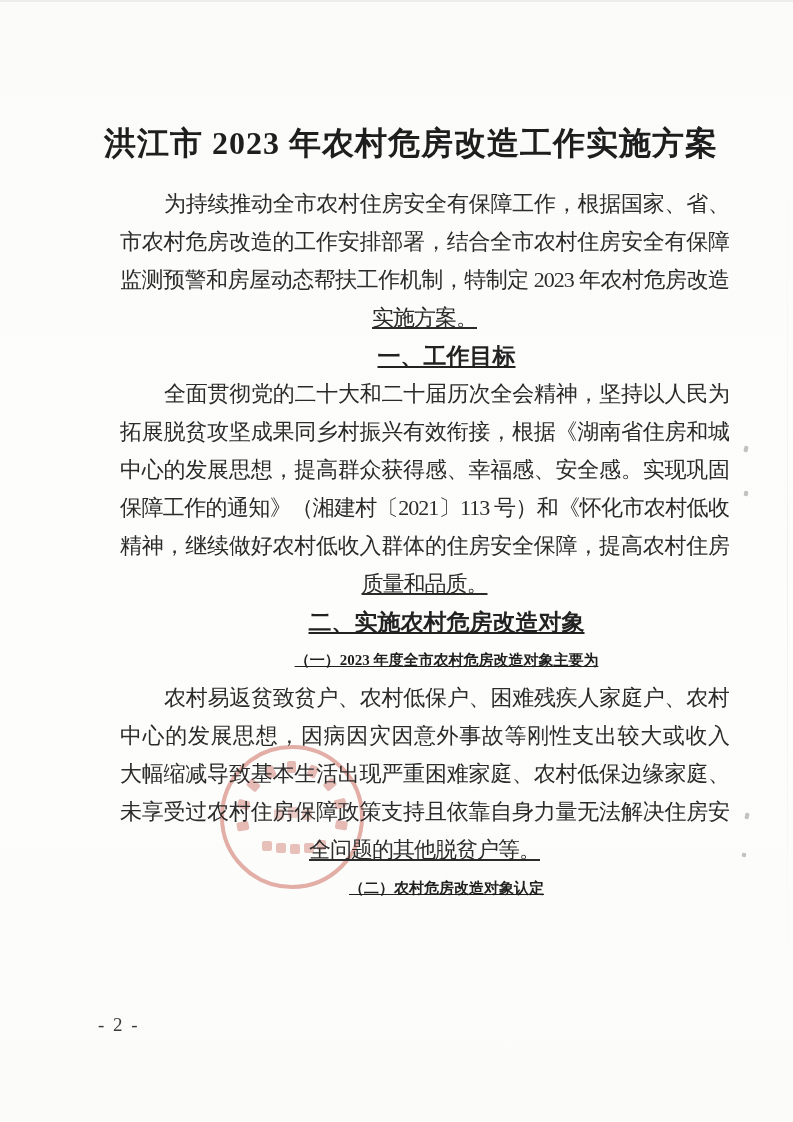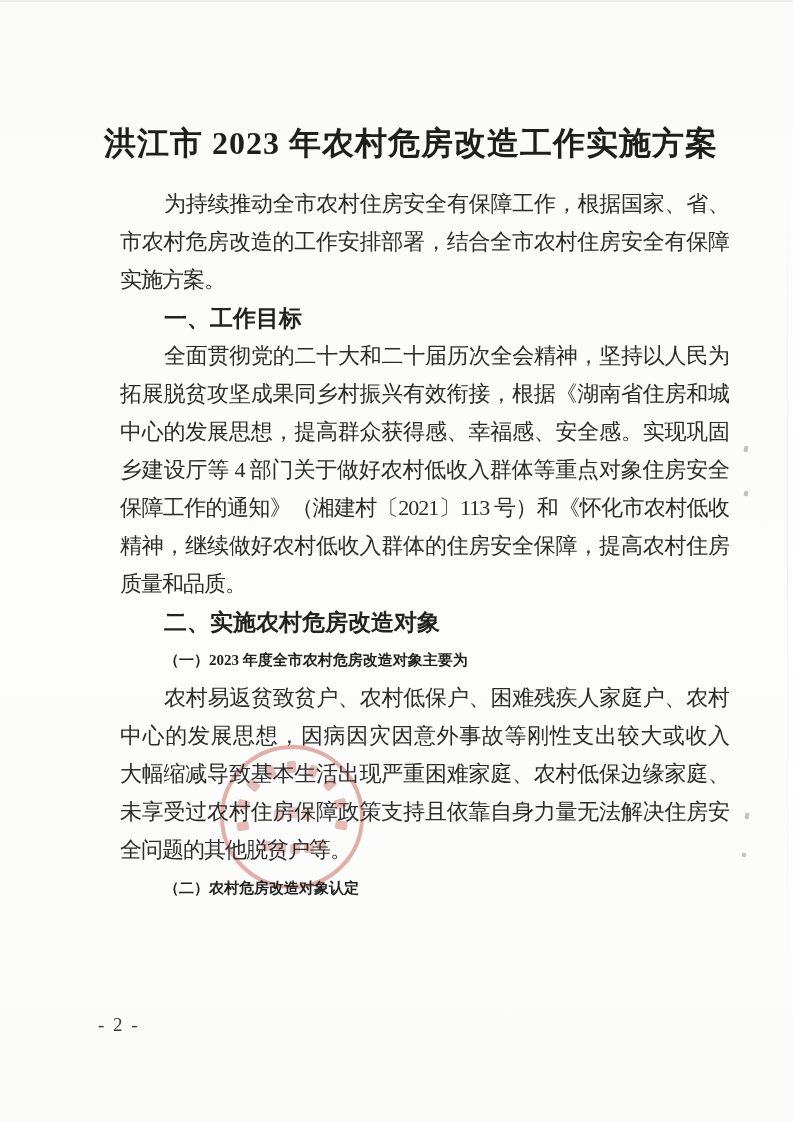--- a/index.html
+++ b/index.html
@@ -29,21 +29,21 @@
   }
   .line{
     height:38px;line-height:38px;
     font-size:22px;
     letter-spacing:-1px;
     white-space:normal;
     overflow:hidden;
     color:#2b2b2b;
   }
   .line.full{text-align:justify;text-align-last:justify;}
-  .line.end{text-align:left;}
+  .line.end{text-align:center;text-decoration:underline;}
   .line.indent{text-indent:44px;}
   .line.h-hei{
     font-family:"Liberation Sans","DejaVu Sans",sans-serif;
     font-weight:bold;font-size:23px;color:#222;letter-spacing:0;
   }
   .line.h-kai{
     font-weight:bold;font-size:15px;color:#1f1f1f;letter-spacing:0;
   }
   .page-number{
     position:absolute;left:98px;top:1014px;
@@ -102,26 +102,26 @@
         <rect x="78" y="107" width="10" height="10" rx="2"></rect>
         <rect x="92" y="106" width="10" height="10" rx="2"></rect>
         <rect x="105" y="103" width="9" height="10" rx="2"></rect>
       </g>
     </g>
   </svg>
 
   <div class="text-block">
       <div class="line  full indent">为持续推动全市农村住房安全有保障工作，根据国家、省、</div>
       <div class="line  full">市农村危房改造的工作安排部署，结合全市农村住房安全有保障</div>
+      <div class="line  full">监测预警和房屋动态帮扶工作机制，特制定 2023 年农村危房改造</div>
       <div class="line  end">实施方案。</div>
       <div class="line h-hei end indent">一、工作目标</div>
       <div class="line  full indent">全面贯彻党的二十大和二十届历次全会精神，坚持以人民为</div>
       <div class="line  full">拓展脱贫攻坚成果同乡村振兴有效衔接，根据《湖南省住房和城</div>
       <div class="line  full">中心的发展思想，提高群众获得感、幸福感、安全感。实现巩固</div>
-      <div class="line  full">乡建设厅等 4 部门关于做好农村低收入群体等重点对象住房安全</div>
       <div class="line  full">保障工作的通知》（湘建村〔2021〕113 号）和《怀化市农村低收</div>
       <div class="line  full">精神，继续做好农村低收入群体的住房安全保障，提高农村住房</div>
       <div class="line  end">质量和品质。</div>
       <div class="line h-hei end indent">二、实施农村危房改造对象</div>
       <div class="line h-kai end indent">（一）2023 年度全市农村危房改造对象主要为</div>
       <div class="line  full indent">农村易返贫致贫户、农村低保户、困难残疾人家庭户、农村</div>
       <div class="line  full">中心的发展思想，因病因灾因意外事故等刚性支出较大或收入</div>
       <div class="line  full">大幅缩减导致基本生活出现严重困难家庭、农村低保边缘家庭、</div>
       <div class="line  full">未享受过农村住房保障政策支持且依靠自身力量无法解决住房安</div>
       <div class="line  end">全问题的其他脱贫户等。</div>

